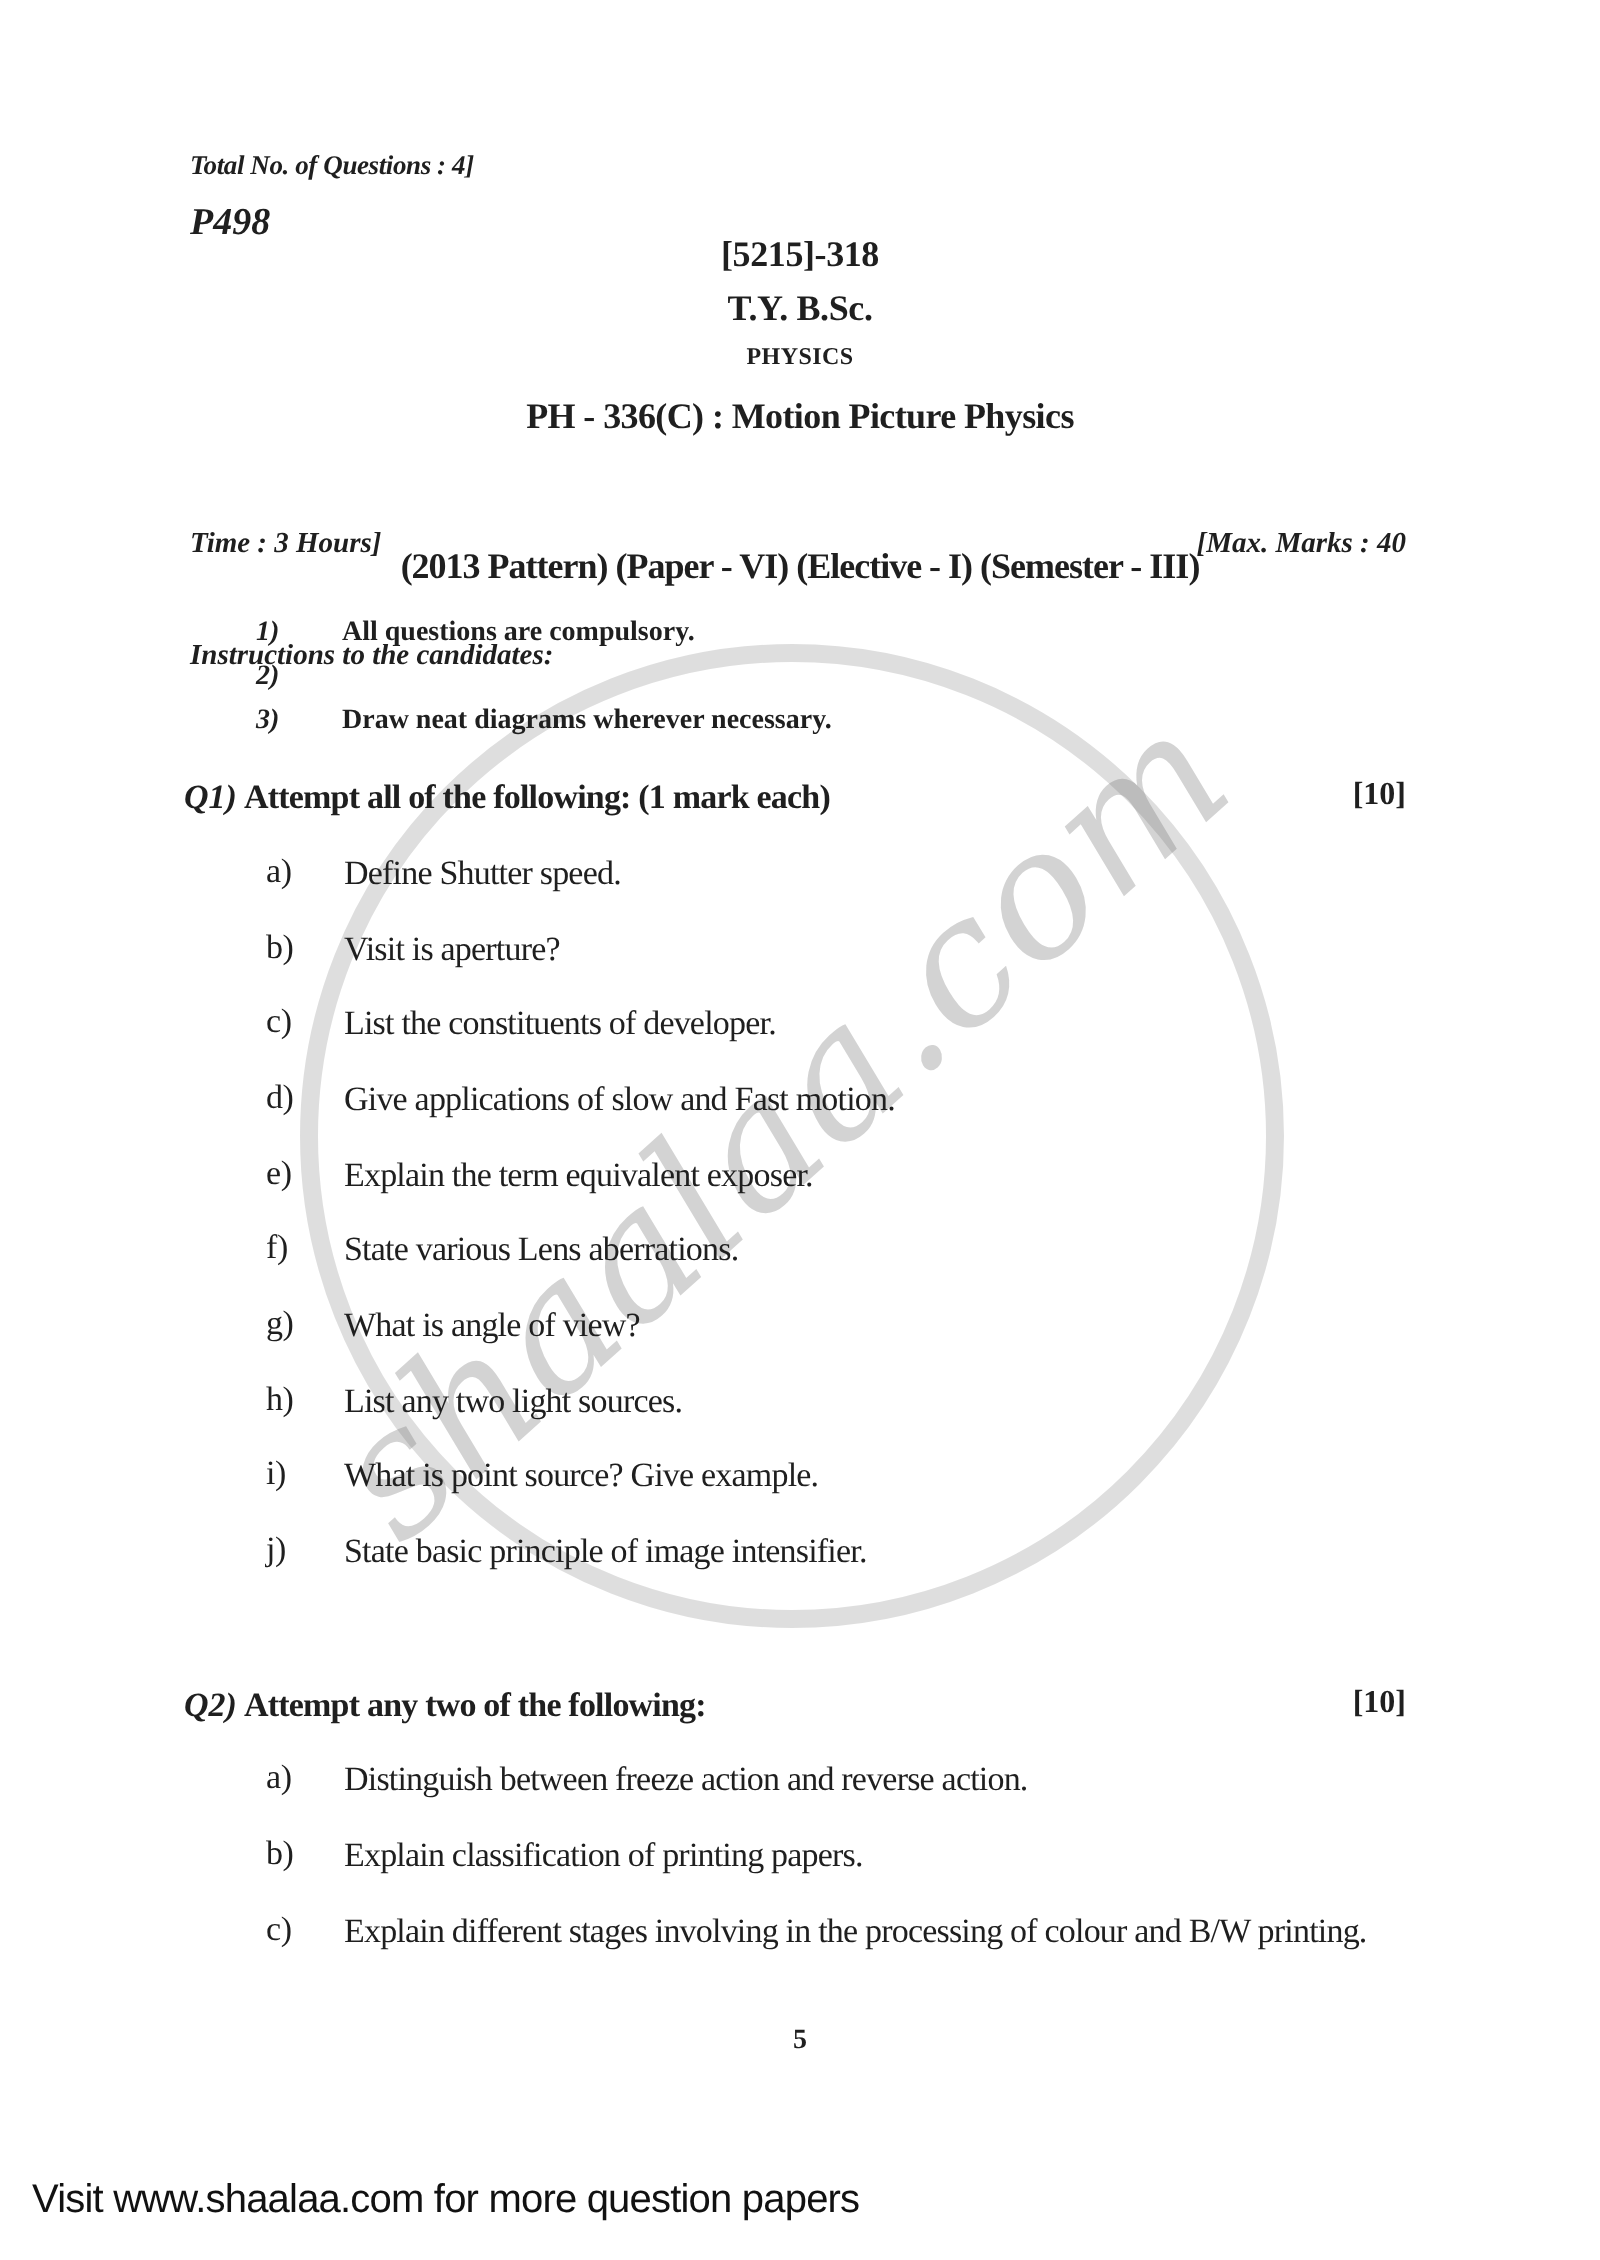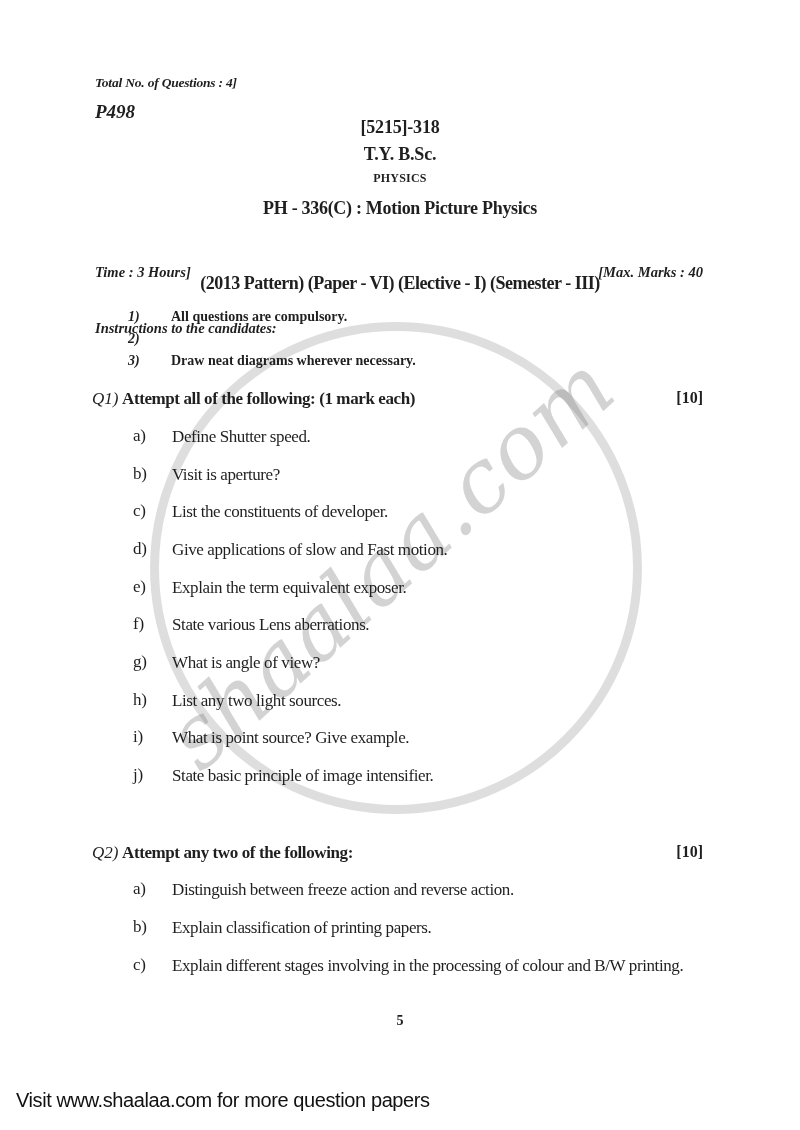--- a/index.html
+++ b/index.html
@@ -59,21 +59,21 @@
   
   .bi { font-weight: bold; font-style: italic; }
   .time-label { left: 95px; top: 264px; font-size: 14.5px; }
   .max-marks  { right: 97px; top: 264px; font-size: 14.5px; }
   .instr-title { left: 95px; top: 287px; font-size: 14.5px; margin-top: 33px; }
   .instr-num  { position: absolute; left: 128px; font-size: 14px; font-weight: bold; font-style: italic; }
   .instr-text { position: absolute; left: 171px; font-size: 14px; font-weight: bold; white-space: nowrap; }
   .instr-row { position: absolute; left: 0; width: 800px; height: 20px; }
   
   .q-row { position: absolute; left: 0; width: 800px; height: 22px; }
-  .q-label { position: absolute; left: 92px; font-size: 17px; font-weight: normal; font-style: italic; }
+  .q-label { position: absolute; left: 92px; font-size: 17px; font-weight: bold; font-style: italic; }
   .q-text  { position: absolute; left: 122px; font-size: 17px; letter-spacing: -0.4px; white-space: nowrap; font-weight: bold; }
   .q-marks { position: absolute; right: 97px; font-size: 16px; font-weight: bold; }
   .item-row { position: absolute; left: 0; width: 800px; }
   .item-label { position: absolute; left: 133px; font-size: 17px; letter-spacing: -0.2px; }
   .item-text  { position: absolute; left: 172px; width: 540px; font-size: 17px; letter-spacing: -0.4px; line-height: 1.35; }
   
   .page-num {
     position: absolute;
     left: 0;
     top: 1013px;

